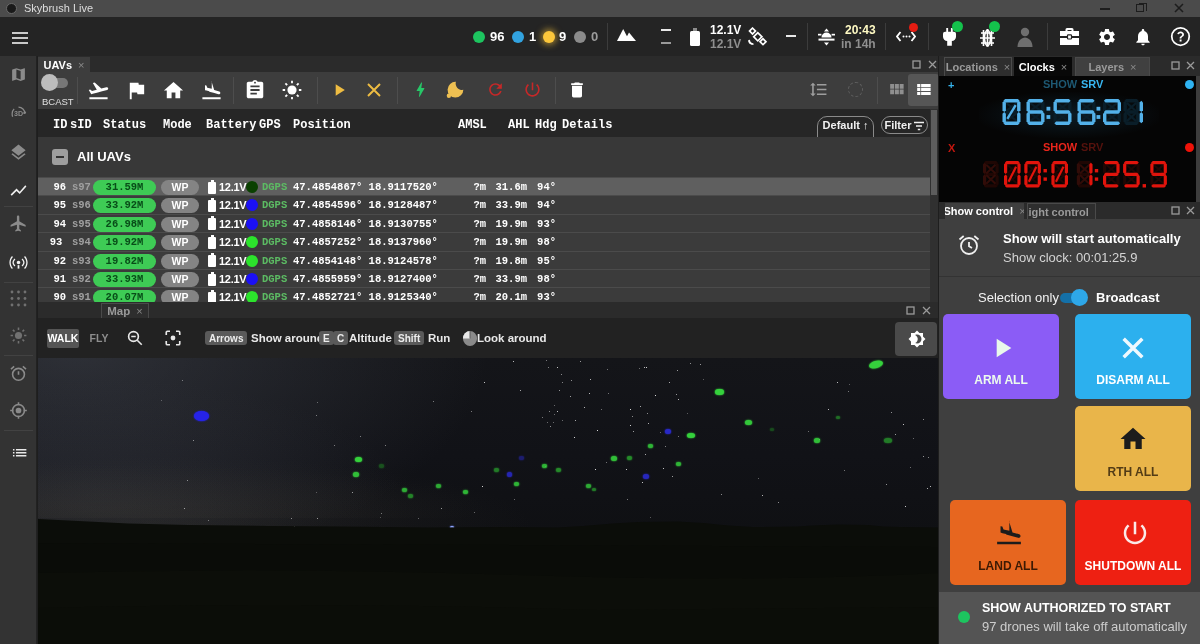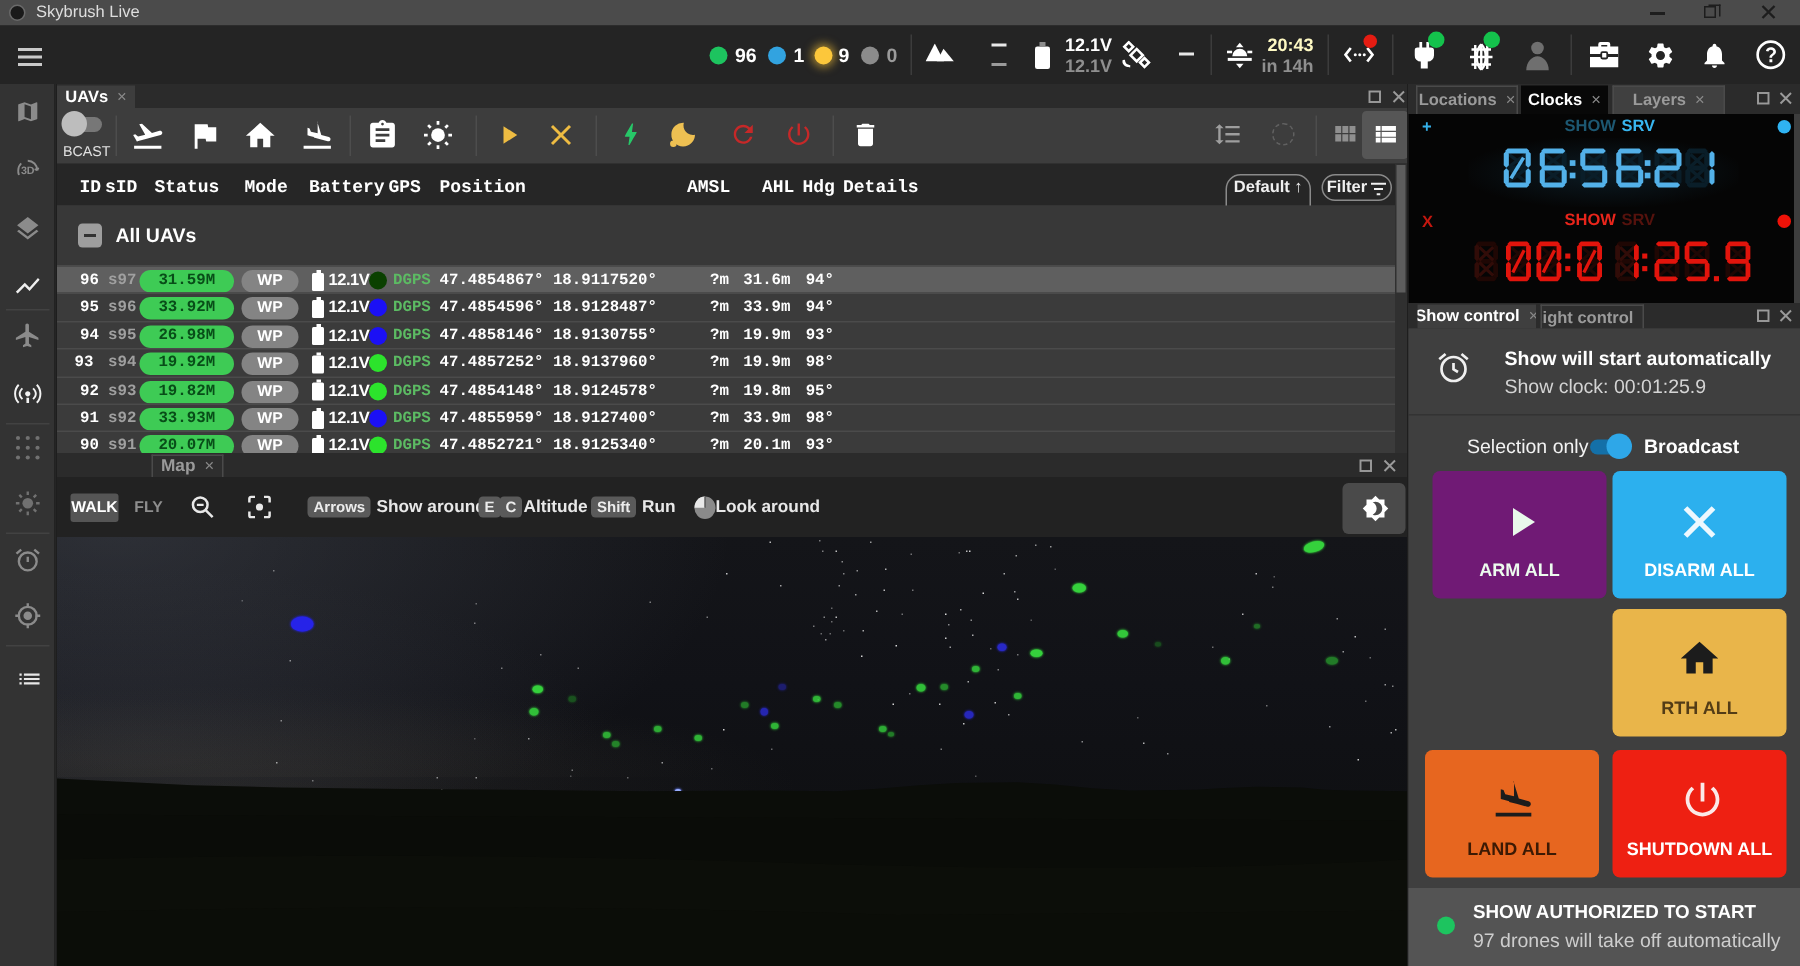--- a/index.html
+++ b/index.html
@@ -699,21 +699,21 @@
             <path d="M12 9v4.2l3 1.8M2.5 6.5l4.2-3.5M21.5 6.5l-4.2-3.5"></path>
           </g>
         </svg>
       <div class="abs" style="left:64px;top:12px;color:#fff;font-size:13px;font-weight:bold;">Show will start automatically</div>
       <div class="abs" style="left:64px;top:31px;color:#d4d4d4;font-size:13px;">Show clock: 00:01:25.9</div>
       <div class="abs" style="left:0;top:57px;width:261px;height:1px;background:#333;"></div>
       <div class="abs" style="left:39px;top:71px;color:#f2f2f2;font-size:13px;">Selection only</div>
       <div class="abs" style="left:121px;top:74px;width:26px;height:10px;border-radius:5px;background:#1470a8;"></div>
       <div class="abs" style="left:132px;top:70px;width:17px;height:17px;border-radius:50%;background:#2ea7e8;"></div>
       <div class="abs" style="left:157px;top:71px;color:#fff;font-size:13px;font-weight:bold;">Broadcast</div>
-      <div class="bigbtn" style="left:16px;top:95px;background:#701a75;color:#ecfbee;">
+      <div class="bigbtn" style="left:4px;top:95px;background:#8b5cf6;color:#ecfbee;">
         <svg class="abs" style="left:43px;top:18px;" width="32" height="32" viewBox="0 0 24 24">
             <path fill="#e9f8eb" d="M8 5v14l11-7z"></path>
           </svg>
         <div class="lbl">ARM ALL</div>
       </div>
       <div class="bigbtn" style="left:136px;top:95px;background:#2cb0ee;color:#fff;">
         <svg class="abs" style="left:44px;top:20px;" width="28" height="28" viewBox="0 0 24 24">
             <path d="M4 4 L20 20 M20 4 L4 20" stroke="#eef8fe" stroke-width="3"></path>
           </svg>
         <div class="lbl">DISARM ALL</div>

